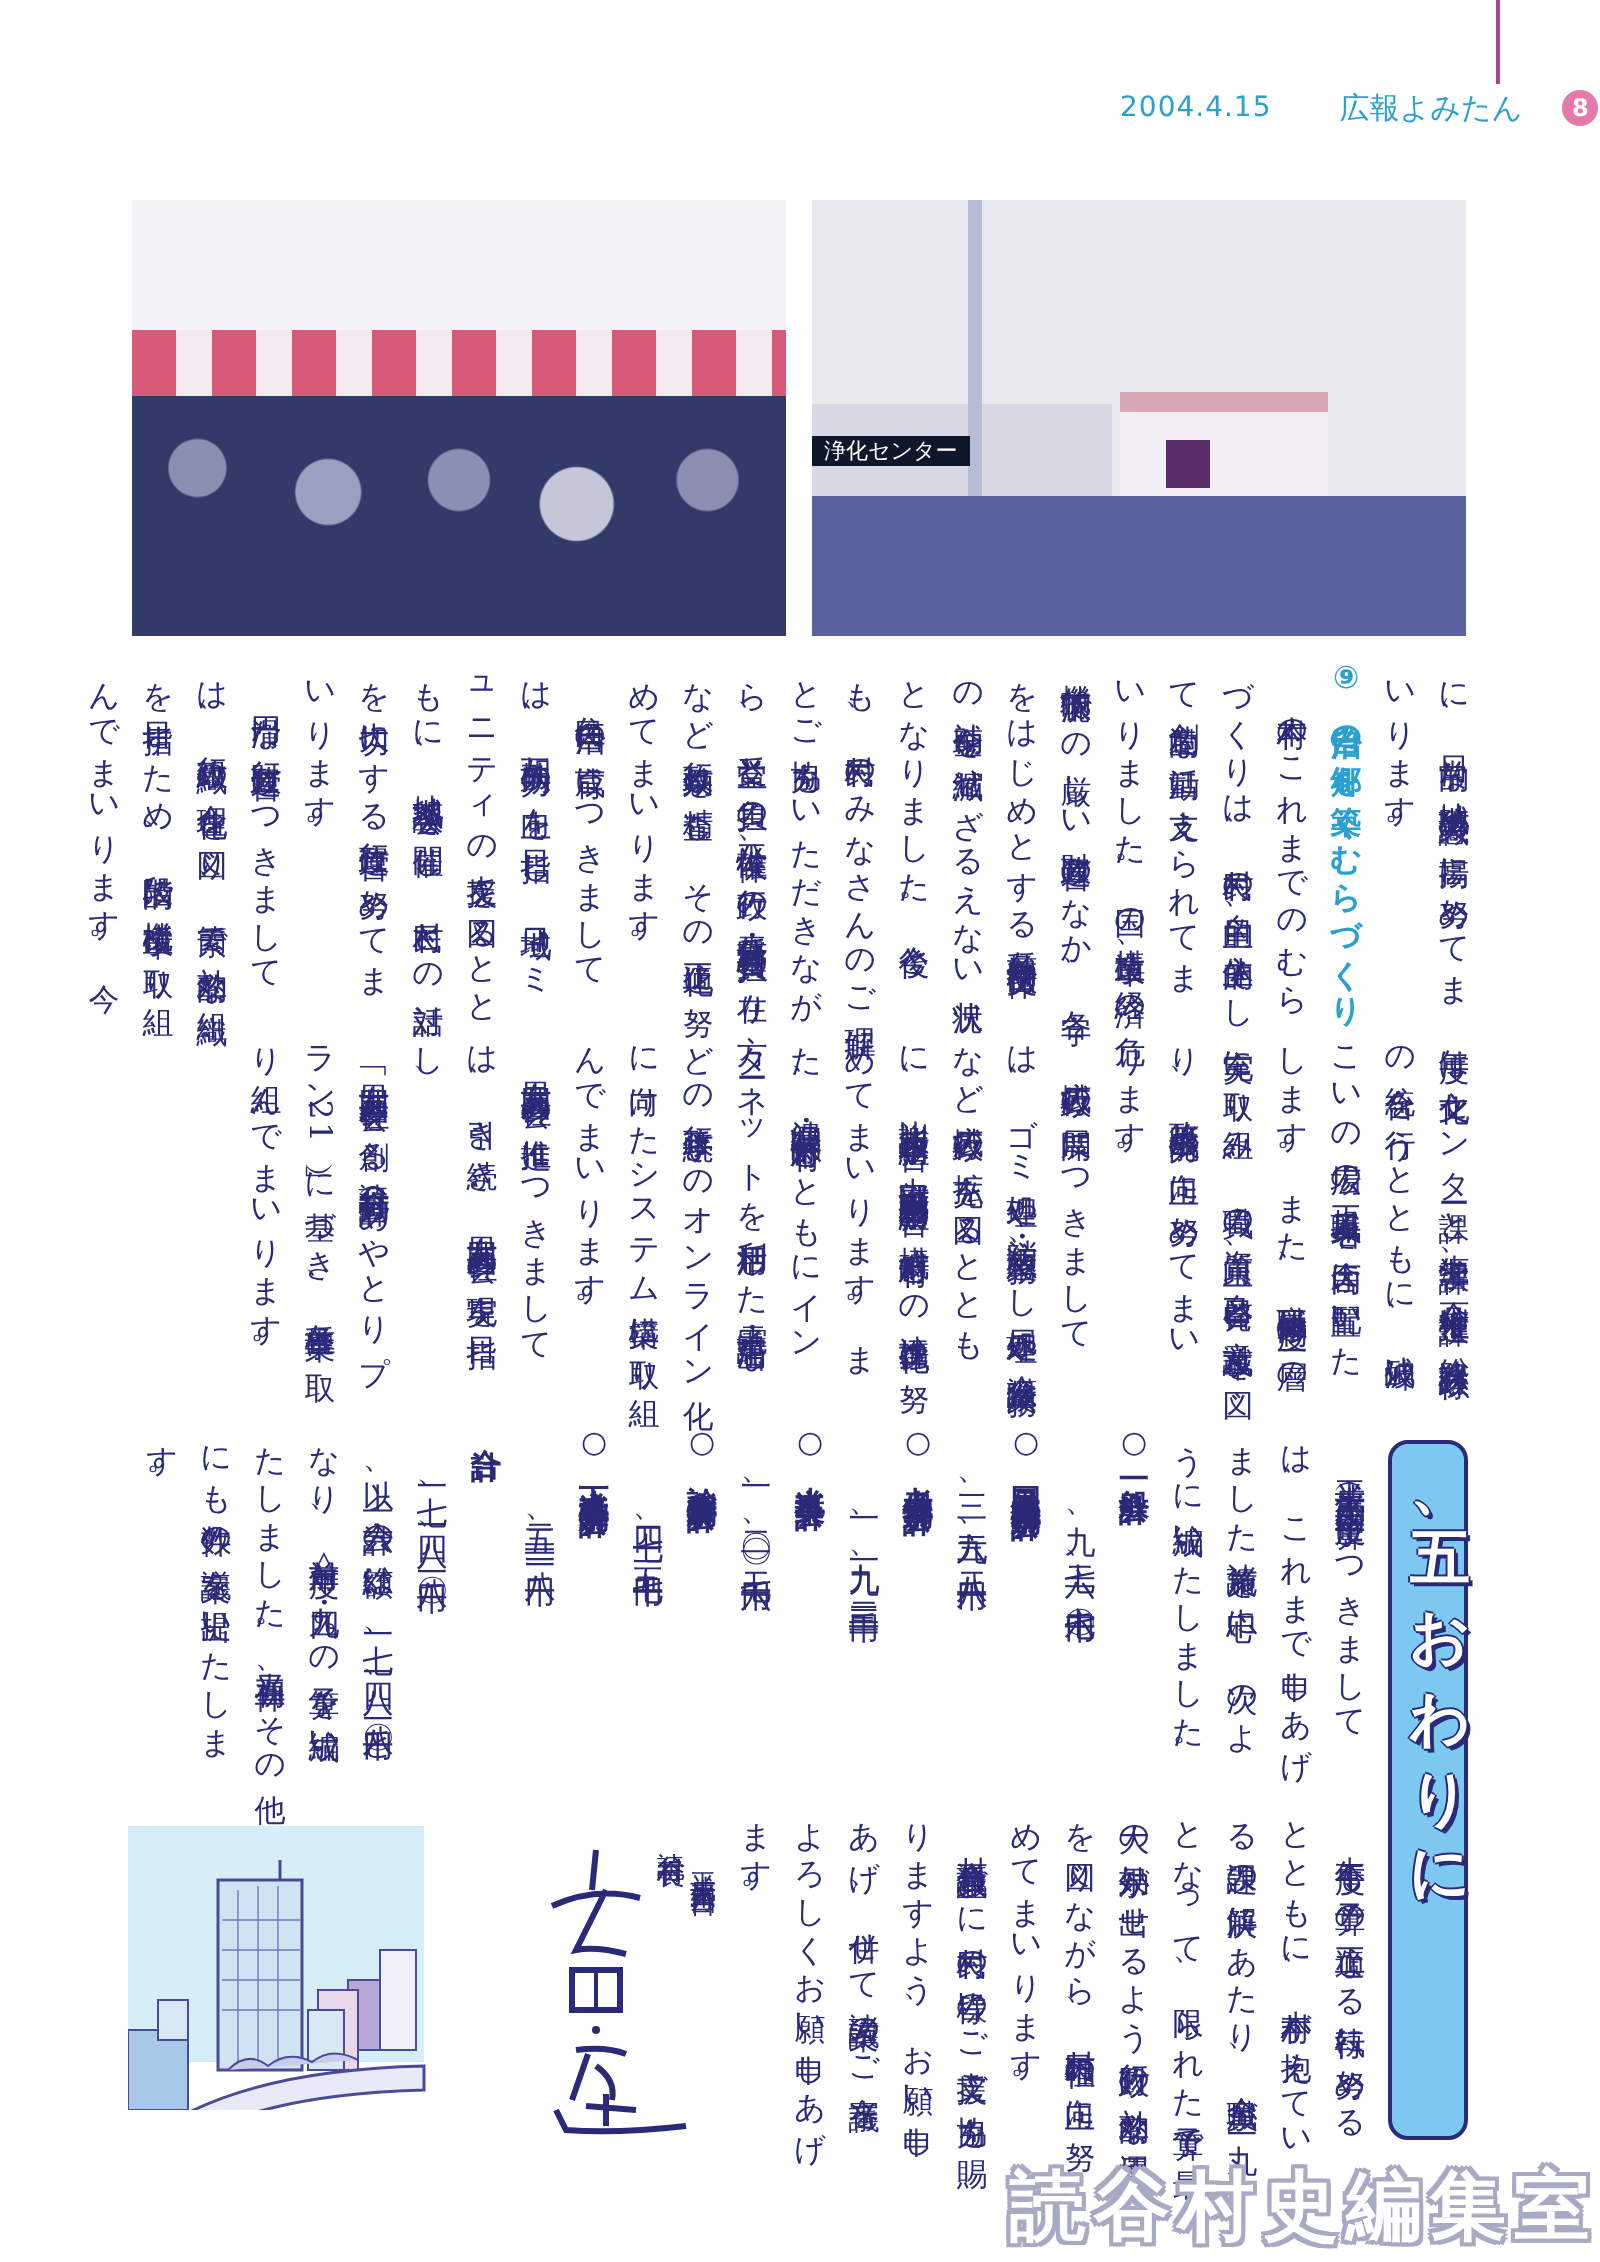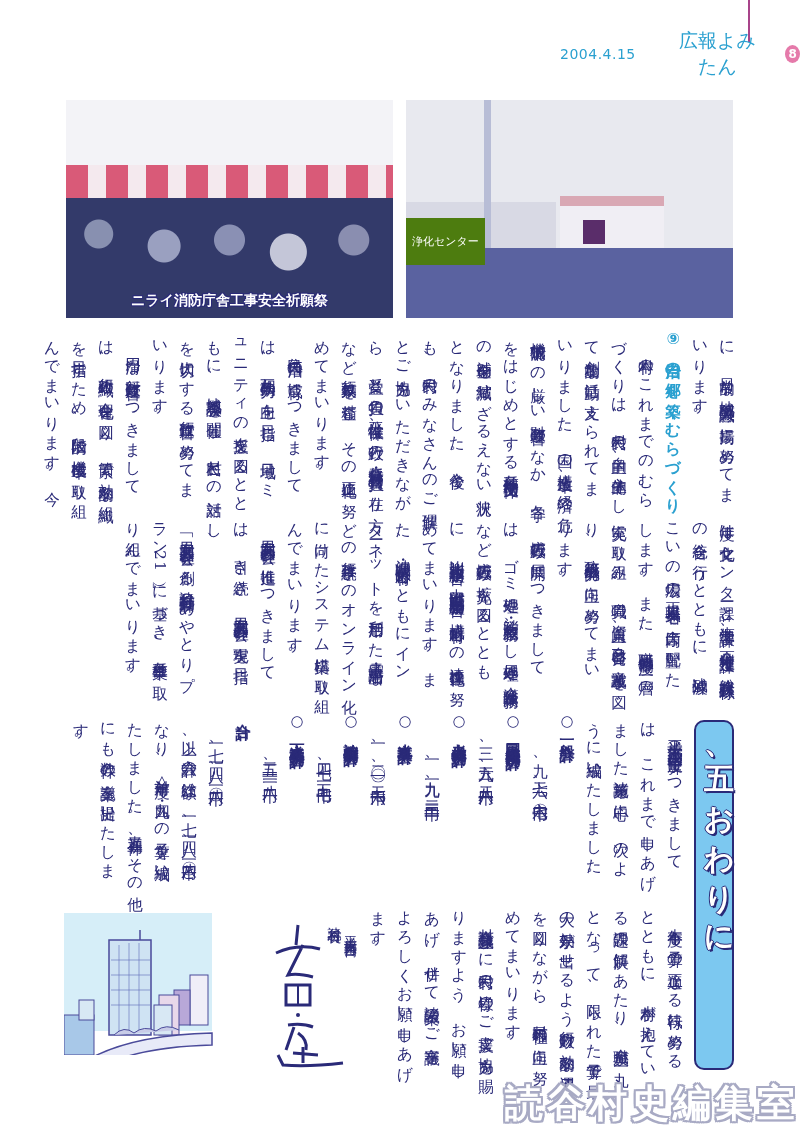--- a/index.html
+++ b/index.html
@@ -1,21 +1,21 @@
 <!DOCTYPE html>
 <html><head>
 <meta charset="utf-8">
 <style>
   html,body{margin:0;padding:0;}
   body{width:800px;height:1131px;background:#ffffff;position:relative;overflow:hidden;
        font-family:"DejaVu Serif","Liberation Serif",serif;color:#2a2a78;}
   .header{position:absolute;top:42px;left:560px;height:24px;display:flex;align-items:center;gap:20px;
           font-family:"DejaVu Sans","Liberation Sans",sans-serif;color:#2aa0d0;font-size:14px;}
   .header .date{letter-spacing:0.5px;}
-  .header .title{margin-left:14px;font-size:19px;text-align:center;}
+  .header .title{margin-left:14px;font-size:15px;text-align:center;}
   .page-num{width:18px;height:18px;border-radius:50%;background:#e57aaa;color:#fff;font-size:12px;
             display:flex;align-items:center;justify-content:center;font-weight:bold;}
   .header-line{position:absolute;left:748px;top:0;width:2px;height:42px;background:#a8448a;}
 
   .photo{position:absolute;top:100px;height:218px;overflow:hidden;}
   .photo1{left:66px;width:327px;background:linear-gradient(#f3f3f7 0 30%, #d95a78 30% 48%, #3a3e72 48% 100%);}
   .photo1 .stripes{position:absolute;left:0;right:0;top:30%;height:18%;
       background:repeating-linear-gradient(90deg,#d95a78 0 22px,#f4e9ee 22px 40px);}
   .photo1 .crowd{position:absolute;left:0;right:0;bottom:0;height:55%;
       background:radial-gradient(circle at 10% 30%,#8890b0 0 14px,transparent 15px),
@@ -23,21 +23,21 @@
                  radial-gradient(circle at 50% 35%,#8a90b4 0 15px,transparent 16px),
                  radial-gradient(circle at 68% 45%,#c4c6d8 0 18px,transparent 19px),
                  radial-gradient(circle at 88% 35%,#8a8eb0 0 15px,transparent 16px),
                  #333a6a;}
   .photo2{left:406px;width:327px;background:#e8e9ef;}
   .photo2 .wall{position:absolute;left:0;top:47%;width:46%;height:38%;background:#d8d9e4;}
   .photo2 .pole{position:absolute;left:24%;top:0;width:7px;height:86%;background:#b8bdd6;}
   .photo2 .building{position:absolute;left:47%;top:44%;width:32%;height:22%;background:#f0eef4;border-top:10px solid #d9a8b4;}
   .photo2 .door{position:absolute;left:54%;top:55%;width:7%;height:11%;background:#5a2d6a;}
   .photo2 .road{position:absolute;left:0;right:0;bottom:0;height:32%;background:#5a62a0;}
-  .photo2 .sign{position:absolute;left:0;top:54%;background:#4d7c0f;color:#fff;font-size:11px;padding:16px 6px;
+  .photo2 .sign{position:absolute;left:0;top:54%;background:#0f172a;color:#fff;font-size:11px;padding:0 6px;
       font-family:"DejaVu Sans","Liberation Sans",sans-serif;}
   .caption{position:absolute;bottom:8px;left:0;right:0;text-align:center;color:#fff;font-size:14px;font-weight:bold;
       font-family:"DejaVu Sans","Liberation Sans",sans-serif;
       text-shadow:-1px -1px 0 #2a2a78,1px -1px 0 #2a2a78,-1px 1px 0 #2a2a78,1px 1px 0 #2a2a78;}
 
   .vblock{position:absolute;writing-mode:vertical-rl;text-orientation:mixed;
           font-size:15.5px;line-height:27px;letter-spacing:1.3px;color:#2a2a78;}
   .vblock p{margin:0;}
   .heading9{color:#2aa0d0;font-weight:bold;font-family:"DejaVu Sans","Liberation Sans",sans-serif;}
   .indent{text-indent:1em;}
@@ -64,21 +64,20 @@
 <div class="header-line"></div>
 <div class="header">
   <span class="date">2004.4.15</span>
   <span class="title">広報よみたん</span>
   <span class="page-num">8</span>
 </div>
 
 <div class="photo photo1">
   <div class="stripes"></div>
   <div class="crowd"></div>
-  <div class="caption">ニライ消防庁舎工事安全祈願祭</div>
 </div>
 <div class="photo photo2">
   <div class="wall"></div>
   <div class="pole"></div>
   <div class="building"></div>
   <div class="door"></div>
   <div class="road"></div>
   <div class="sign">浄化センター</div>
 </div>
 

